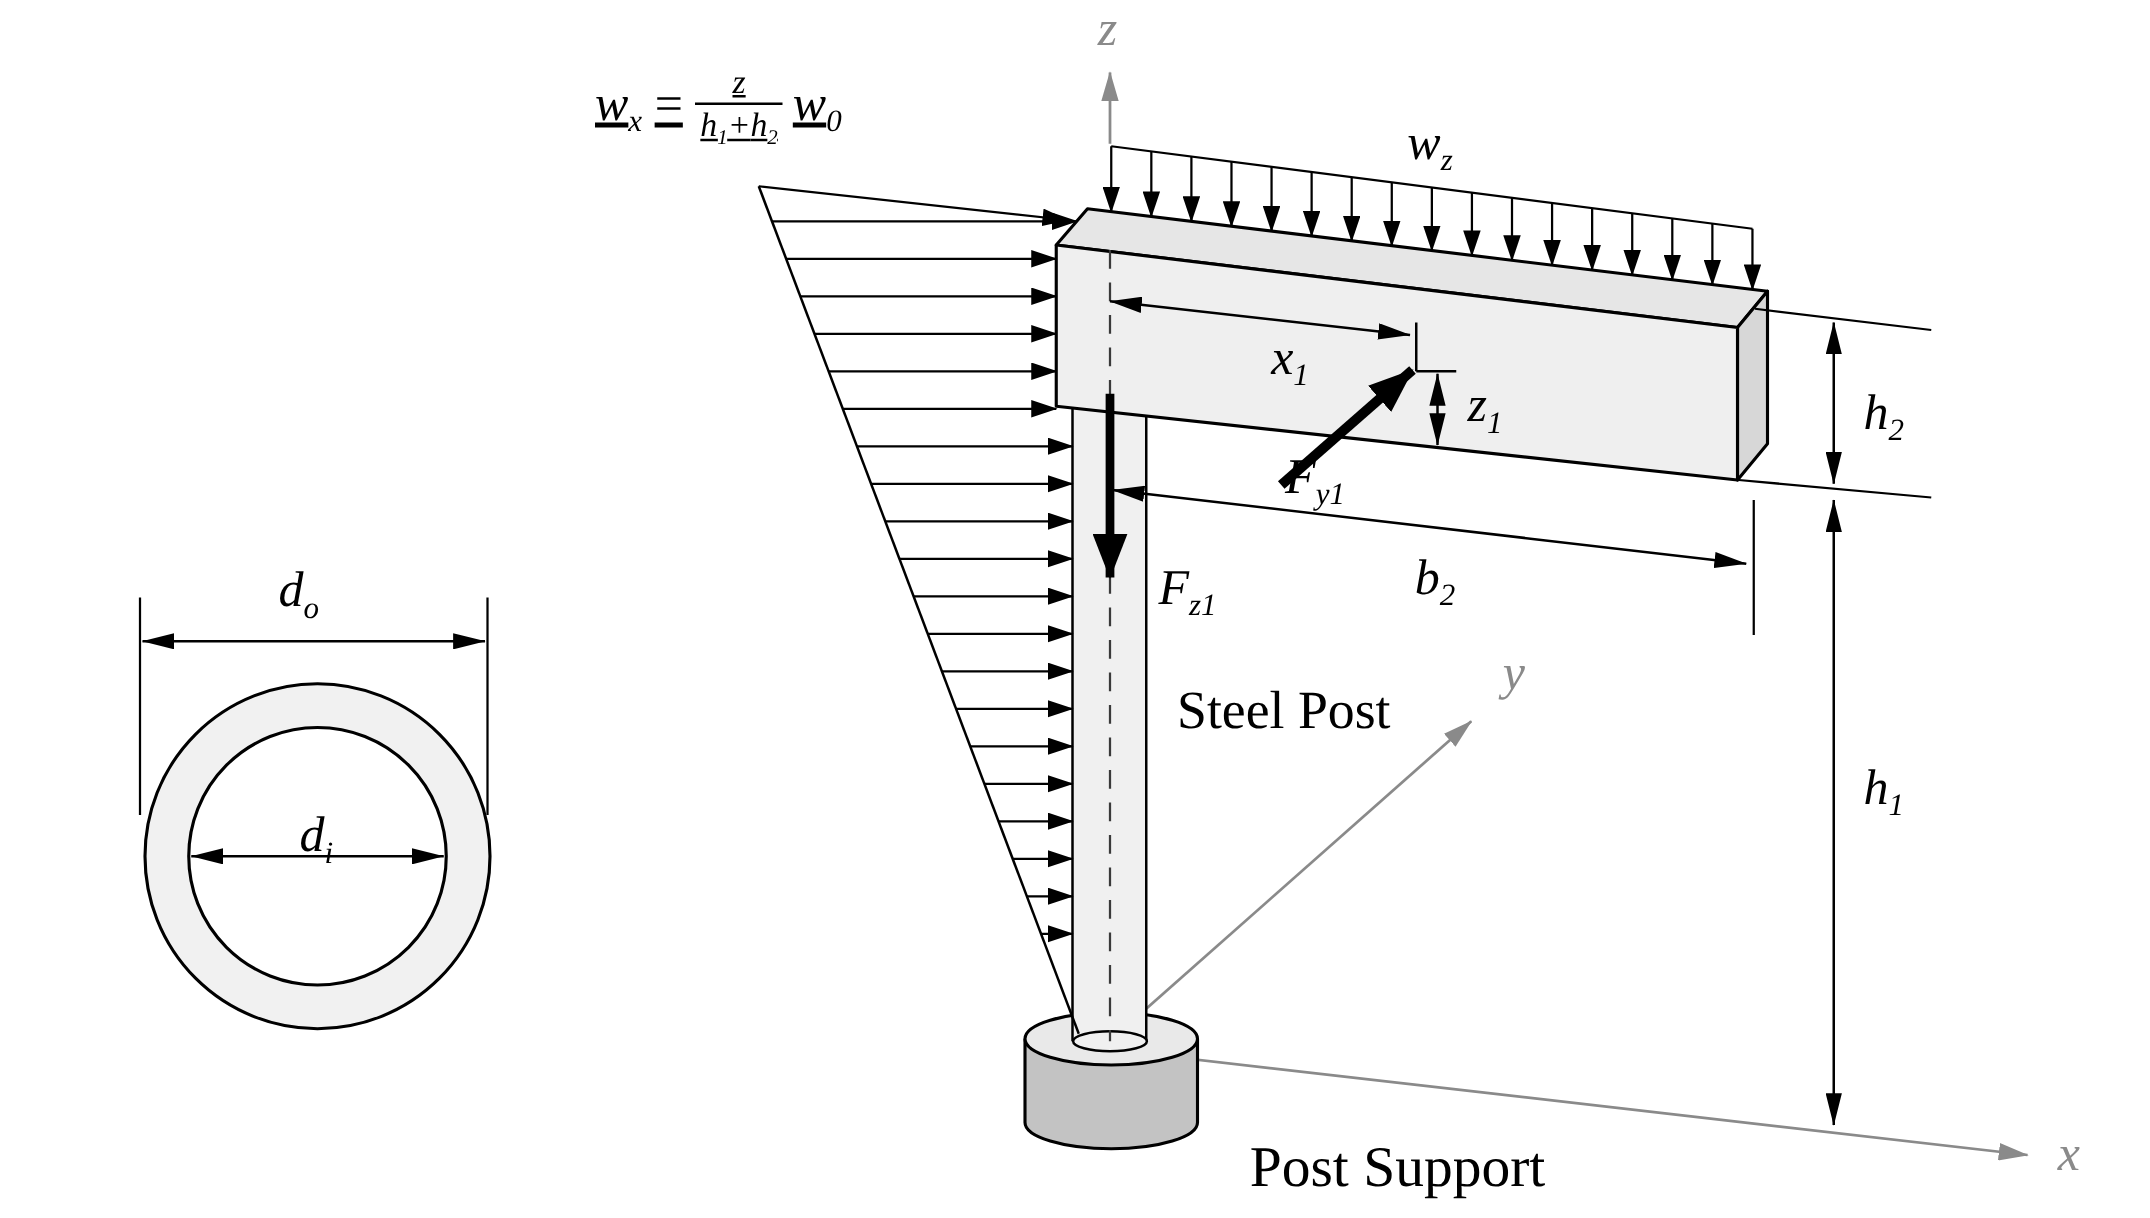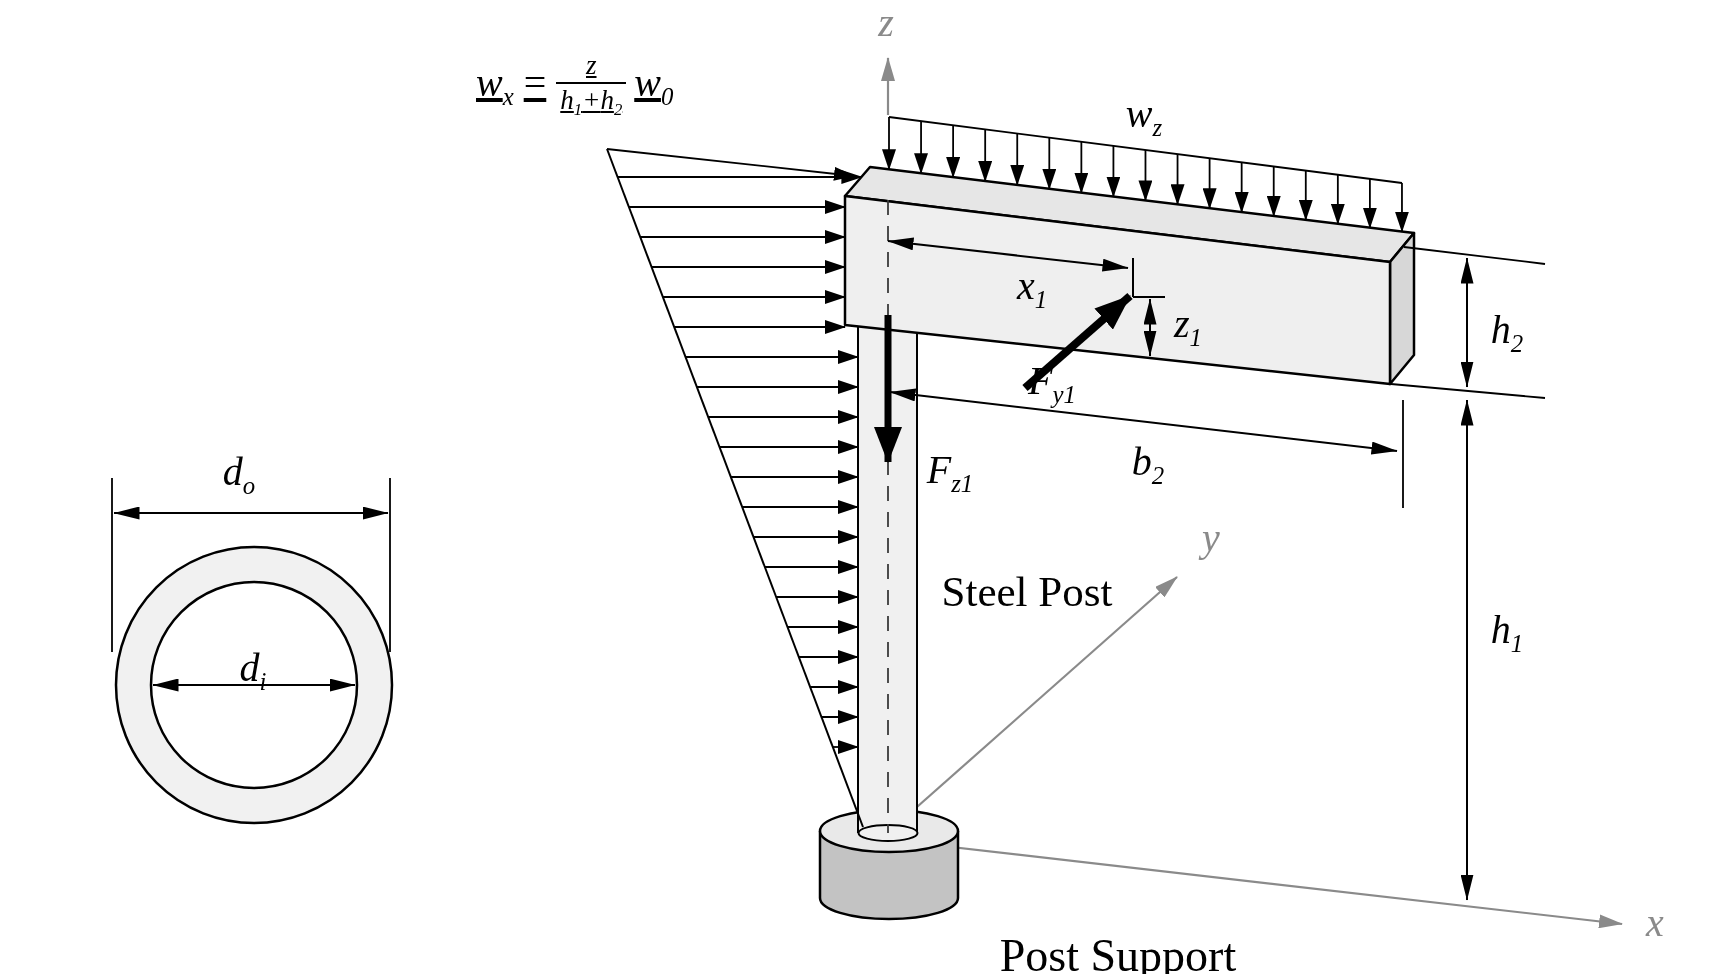--- a/index.html
+++ b/index.html
@@ -28,21 +28,21 @@
   .post-base{fill:var(--c-post);stroke:var(--c-black);stroke-width:2;}
   .ring-outer{fill:var(--c-ring);stroke:var(--c-black);stroke-width:2.5;}
   .ring-inner{fill:#ffffff;stroke:var(--c-black);stroke-width:2.5;}
   .dashed{stroke:#3a3a3a;stroke-width:1.8;stroke-dasharray:15 11;fill:none;}
 
   .label{position:absolute;white-space:nowrap;color:var(--c-black);}
   .center{transform:translate(-50%,-50%);}
   .mlabel{font-style:italic;font-size:40px;line-height:1;}
   .mlabel sub{font-size:0.62em;line-height:0;}
   .axis-label{color:var(--c-axis);}
-  .tlabel{font-size:43px;line-height:1;margin-top:22px;}
+  .tlabel{font-size:43px;line-height:1;}
   .big{font-size:46px;}
   .caption{font-size:45px;}
 
   .formula{display:flex;align-items:center;font-style:italic;font-size:40px;line-height:1;}
   .formula .eq{margin:0 10px;font-style:normal;}
   .frac{display:inline-flex;flex-direction:column;align-items:center;font-size:27px;margin-right:8px;}
   .frac .num{padding:0 4px 3px 4px;}
   .frac .den{border-top:2.5px solid var(--c-black);padding:3px 4px 0 4px;}
   .frac sub,.formula sub{font-size:0.62em;line-height:0;}
 </style>

